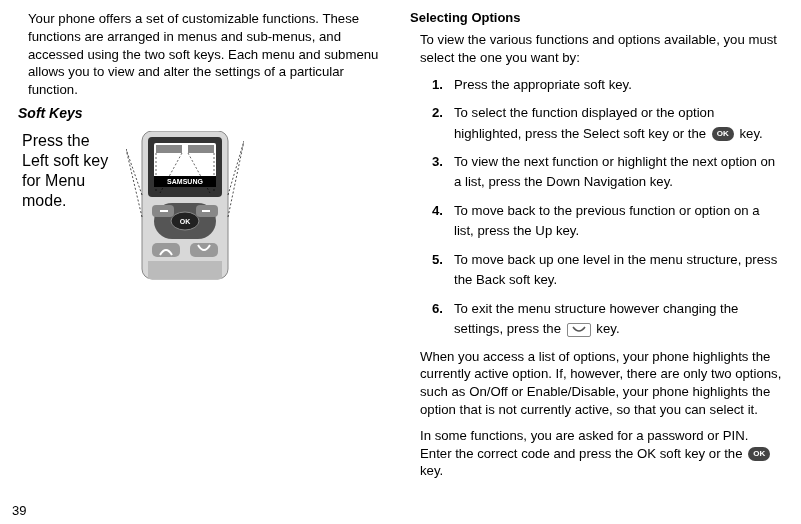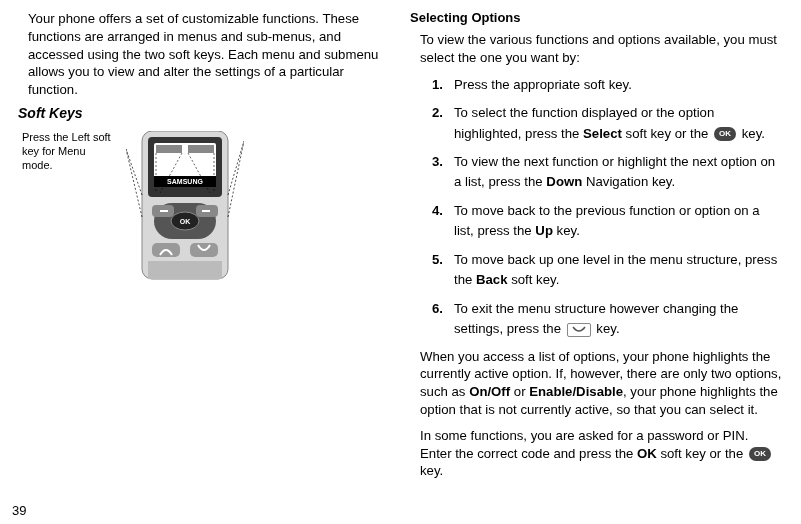--- a/index.html
+++ b/index.html
@@ -63,30 +63,30 @@
       margin-bottom: 8px;
       font-size: 13.2px;
       line-height: 1.55;
     }
     .li-num {
       font-weight: bold;
       min-width: 22px;
       flex-shrink: 0;
     }
     .li-text { flex: 1; }
-    .bold { font-weight: bold; }
+    .bold { font-weight: normal; }
     .diagram-area {
       display: flex;
       align-items: flex-start;
       margin-top: 10px;
       gap: 8px;
       padding: 0 4px;
     }
     .caption {
-      font-size: 11px;
+      font-size: 16px;
       line-height: 1.25;
       width: 90px;
     }
     .caption-left { text-align: left; }
     .caption-right { text-align: left; }
     .phone-box { flex: 0 0 auto; width: 130px; display:flex; justify-content:center; }
     .phone-svg { width: 118px; height: 150px; display:block; }
     .page-num {
       position: absolute;
       left: 12px;

